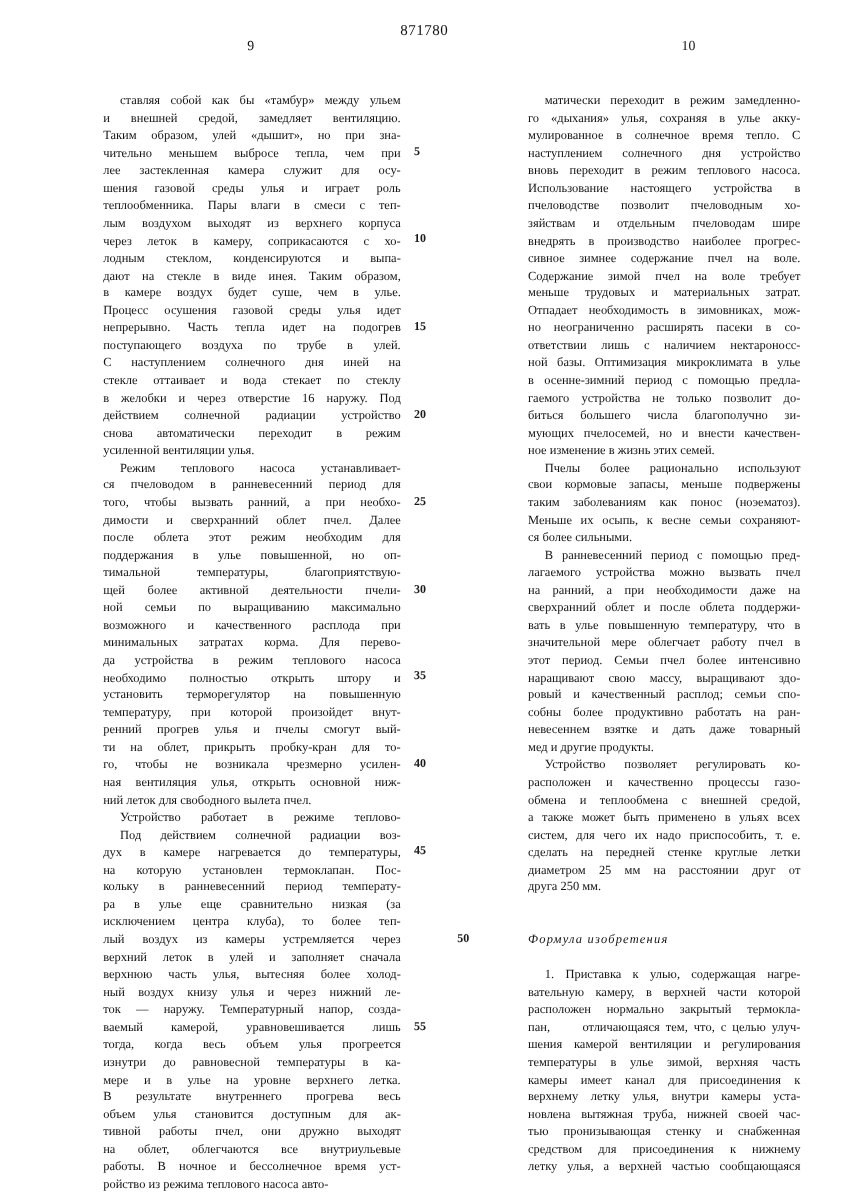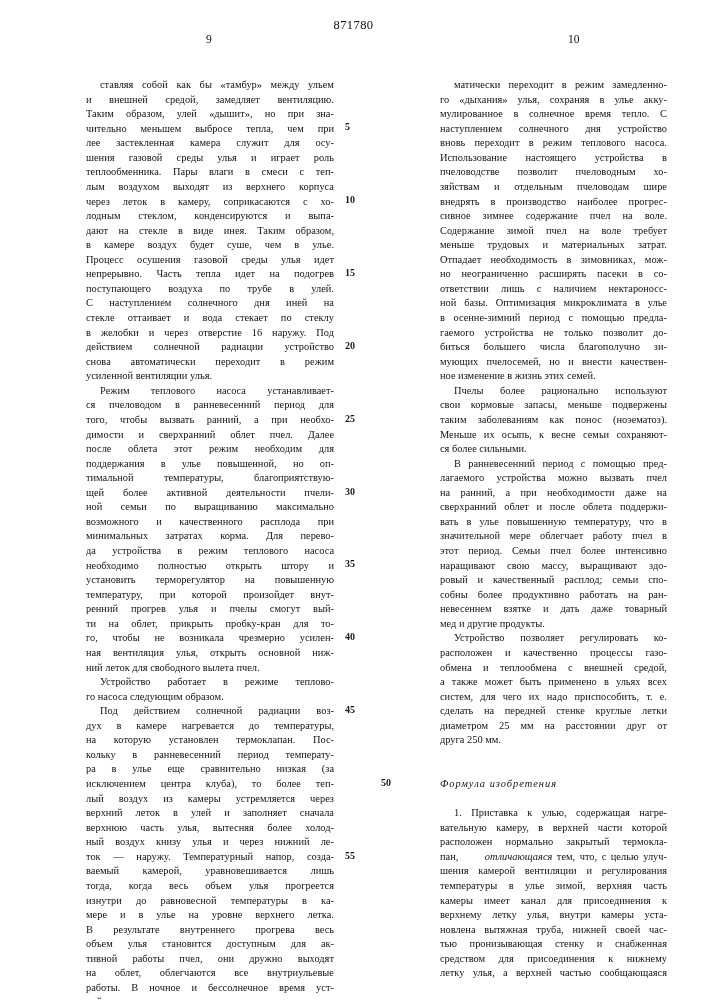--- a/index.html
+++ b/index.html
@@ -78,21 +78,20 @@
   .ln.j {
     display: flex;
     justify-content: space-between;
   }
   .ln.j > span { display: inline-block; }
   .ln.ind { padding-left: 14px; }
   .ln.ind.j { padding-left: 14px; }
   .blank { display: block; height: 14.57px; }
 
   .ital {
-    font-style: italic;
     margin-left: 22px;
   }
   .center {
     display: block;
     font-style: italic;
     letter-spacing: 1px;
   }
 
   
   .gutter {
@@ -445,21 +444,20 @@
           <span>ниж-</span>
         </div>
         <div class="ln">ний леток для свободного вылета пчел.</div>
         <div class="ln ind j">
           <span>Устройство</span>
           <span>работает</span>
           <span>в</span>
           <span>режиме</span>
           <span>теплово-</span>
         </div>
-        <div class="ln">го насоса следующим образом.</div>
         <div class="ln ind j">
           <span>Под</span>
           <span>действием</span>
           <span>солнечной</span>
           <span>радиации</span>
           <span>воз-</span>
         </div>
         <div class="ln j">
           <span>дух</span>
           <span>в</span>

